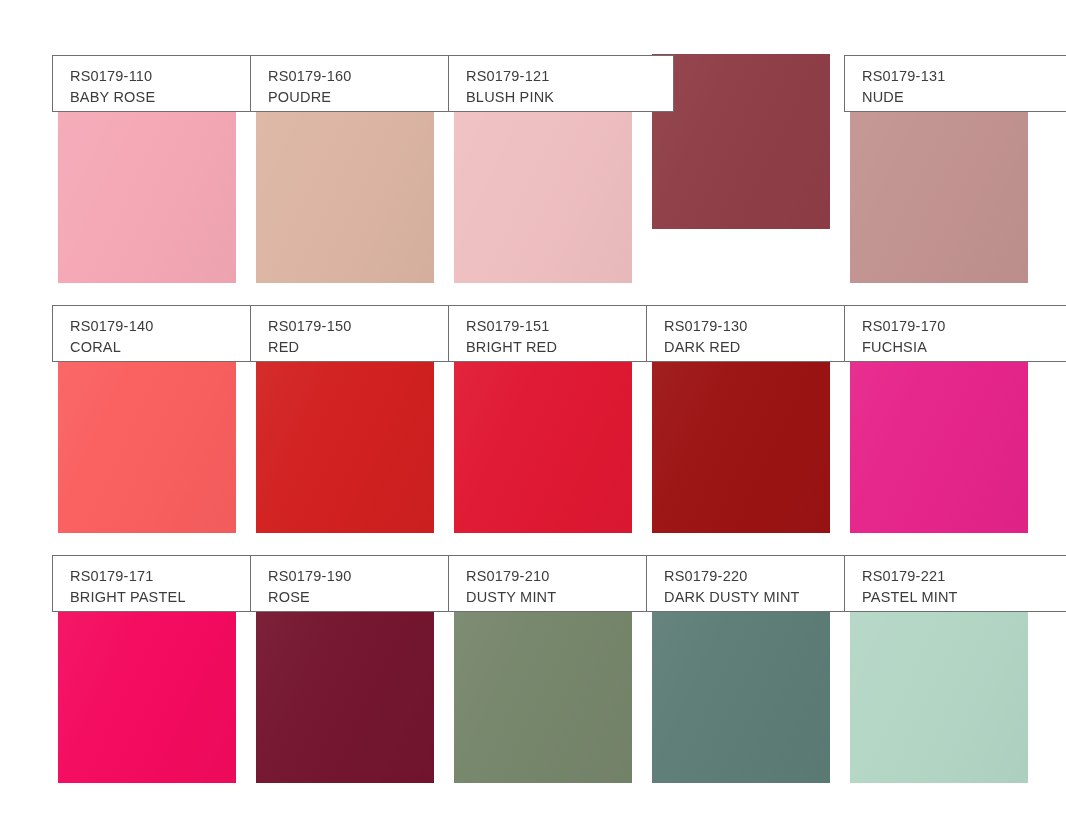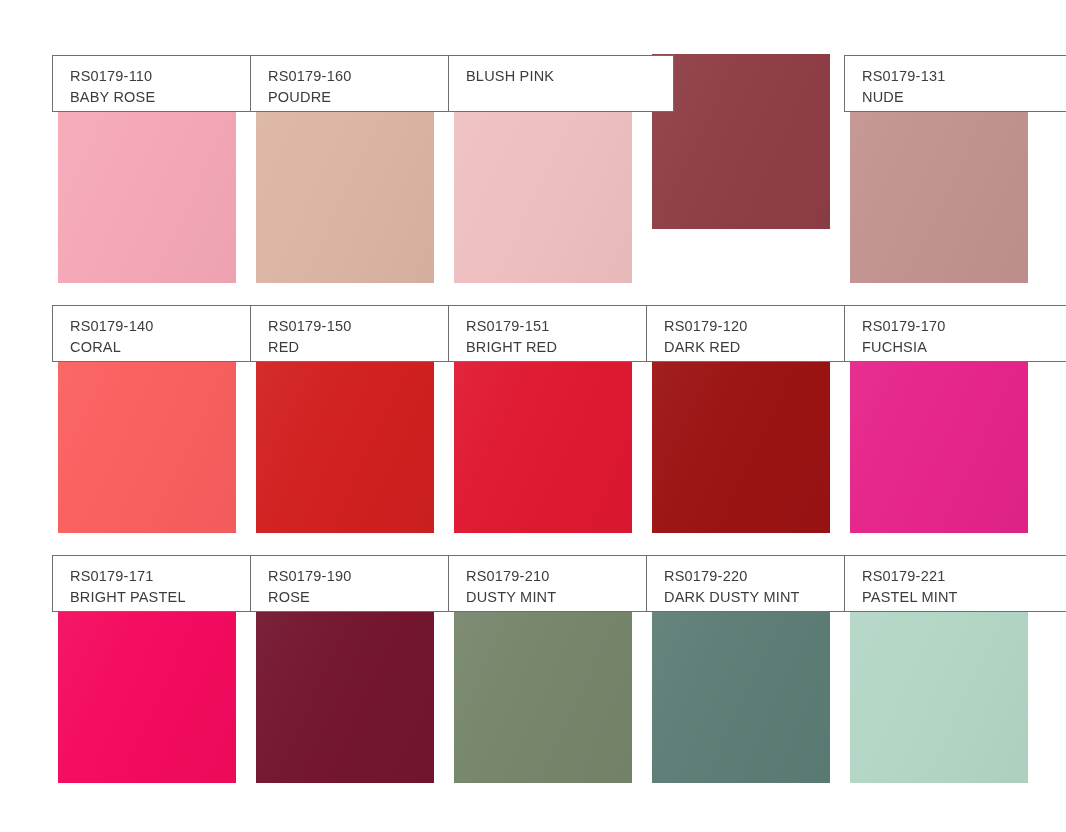--- a/index.html
+++ b/index.html
@@ -102,20 +102,21 @@
         <span class="swatch-code">RS0179-160</span>
         <span class="swatch-name">POUDRE</span>
       </div>
       <div class="swatch-chip" style="background-color: rgb(220, 181, 163);">
           <span class="sheen"></span>
         </div>
     </div>
 
     <div class="swatch-card">
       <div class="swatch-label">
+        <span class="swatch-code">RS0179-121</span>
         <span class="swatch-name">BLUSH PINK</span>
       </div>
       <div class="swatch-chip" style="background-color: rgb(239, 191, 193);">
           <span class="sheen"></span>
         </div>
     </div>
 
     <div class="swatch-card">
       <div class="swatch-chip" style="background-color: rgb(143, 62, 71);">
           <span class="sheen"></span>
@@ -157,21 +158,21 @@
         <span class="swatch-code">RS0179-151</span>
         <span class="swatch-name">BRIGHT RED</span>
       </div>
       <div class="swatch-chip" style="background-color: rgb(224, 24, 50);">
           <span class="sheen"></span>
         </div>
     </div>
 
     <div class="swatch-card">
       <div class="swatch-label">
-        <span class="swatch-code">RS0179-120</span>
+        <span class="swatch-code">RS0179-130</span>
         <span class="swatch-name">DARK RED</span>
       </div>
       <div class="swatch-chip" style="background-color: rgb(156, 19, 19);">
           <span class="sheen"></span>
         </div>
     </div>
 
     <div class="swatch-card">
       <div class="swatch-label">
         <span class="swatch-code">RS0179-170</span>

